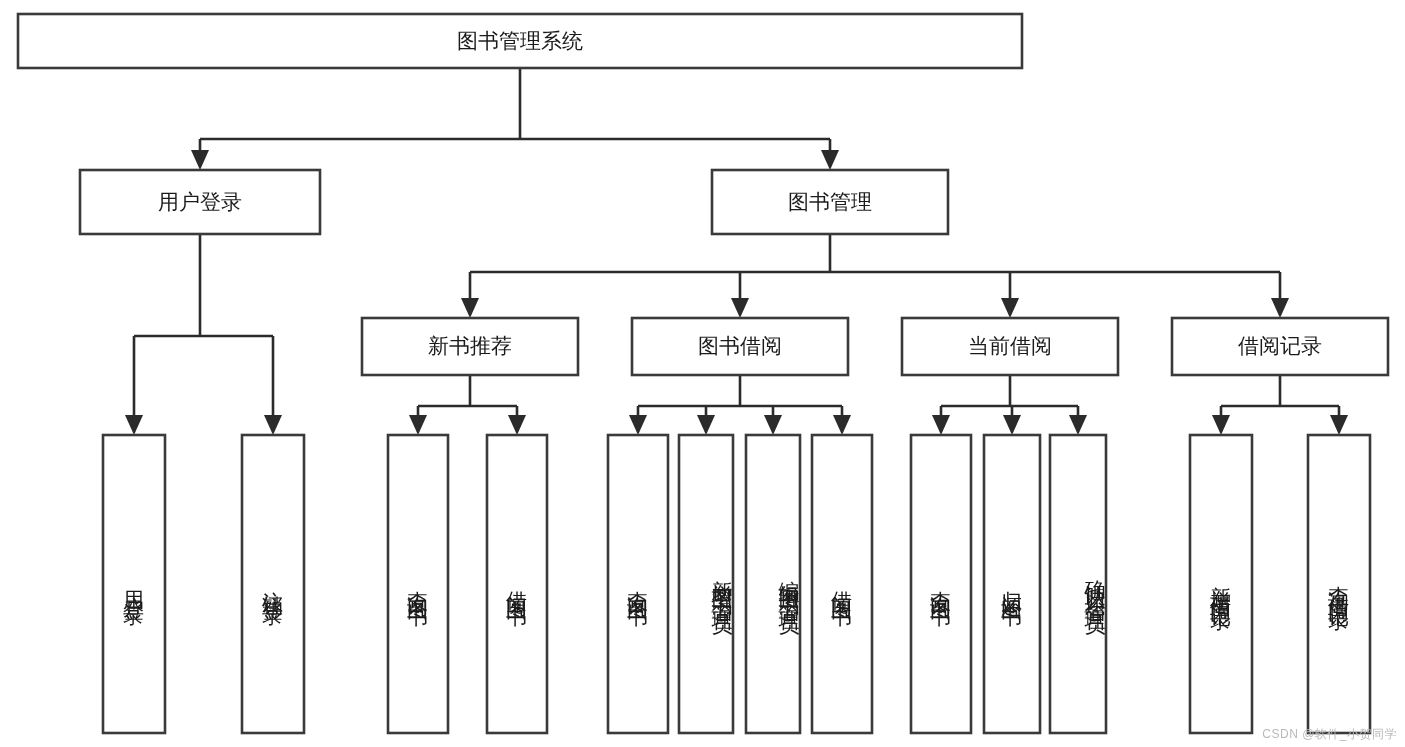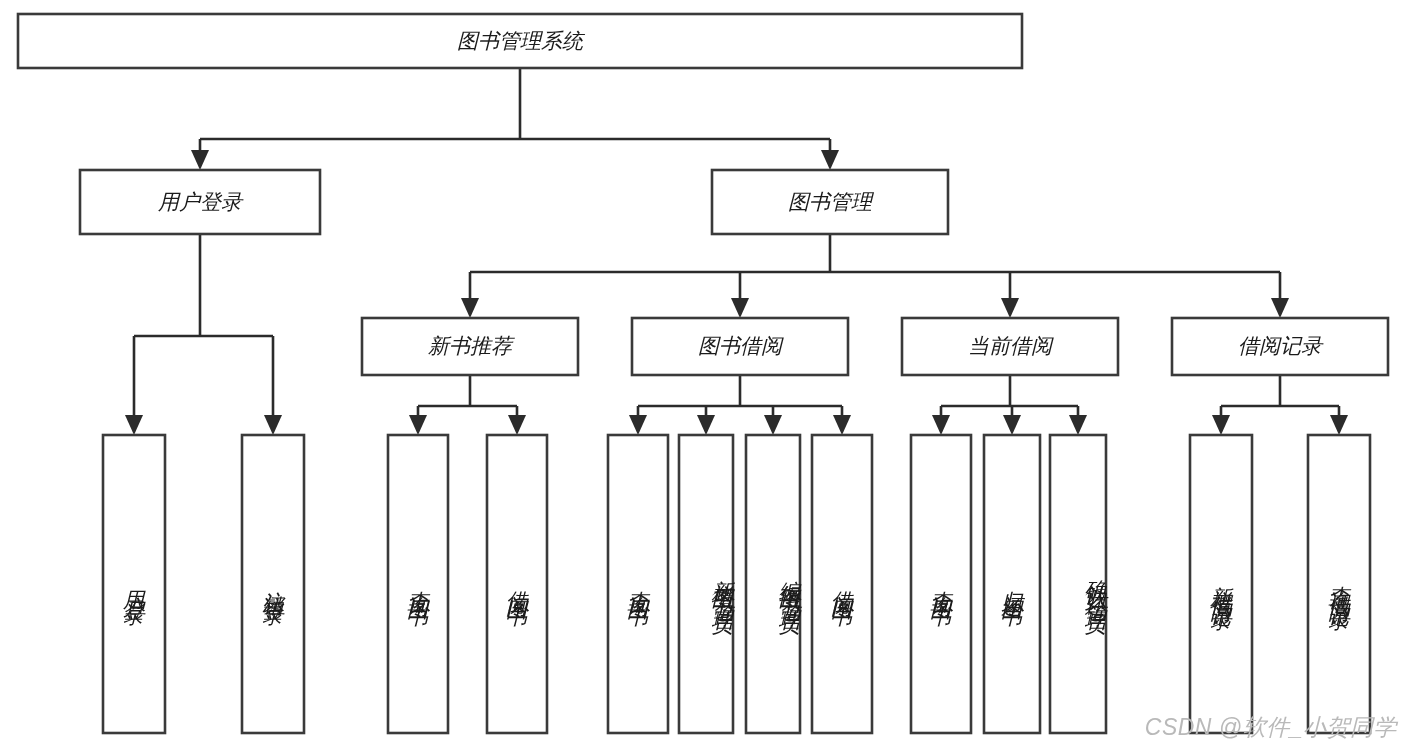--- a/index.html
+++ b/index.html
@@ -11,21 +11,20 @@
     width: 1405px;
     height: 747px;
     font-family: "Liberation Sans", "DejaVu Sans", sans-serif;
     overflow: hidden;
   }
   #diagram-root {
     position: relative;
     width: 1405px;
     height: 747px;
     background: #ffffff;
-    font-style: italic;
   }
   svg#tree-svg {
     position: absolute;
     left: 0;
     top: 0;
     width: 1405px;
     height: 747px;
   }
   .node-box {
     fill: #ffffff;
@@ -60,21 +59,21 @@
     letter-spacing: 5px;
     white-space: nowrap;
     pointer-events: none;
     text-align: center;
   }
   .watermark {
     position: absolute;
     right: 8px;
     bottom: 4px;
     font-family: "Liberation Sans", "DejaVu Sans", sans-serif;
-    font-size: 23px;
+    font-size: 12px;
     color: #b9b9b9;
     letter-spacing: 0.5px;
     white-space: nowrap;
   }
 </style>
 </head>
 <body>
 
 <div id="diagram-root">
 

